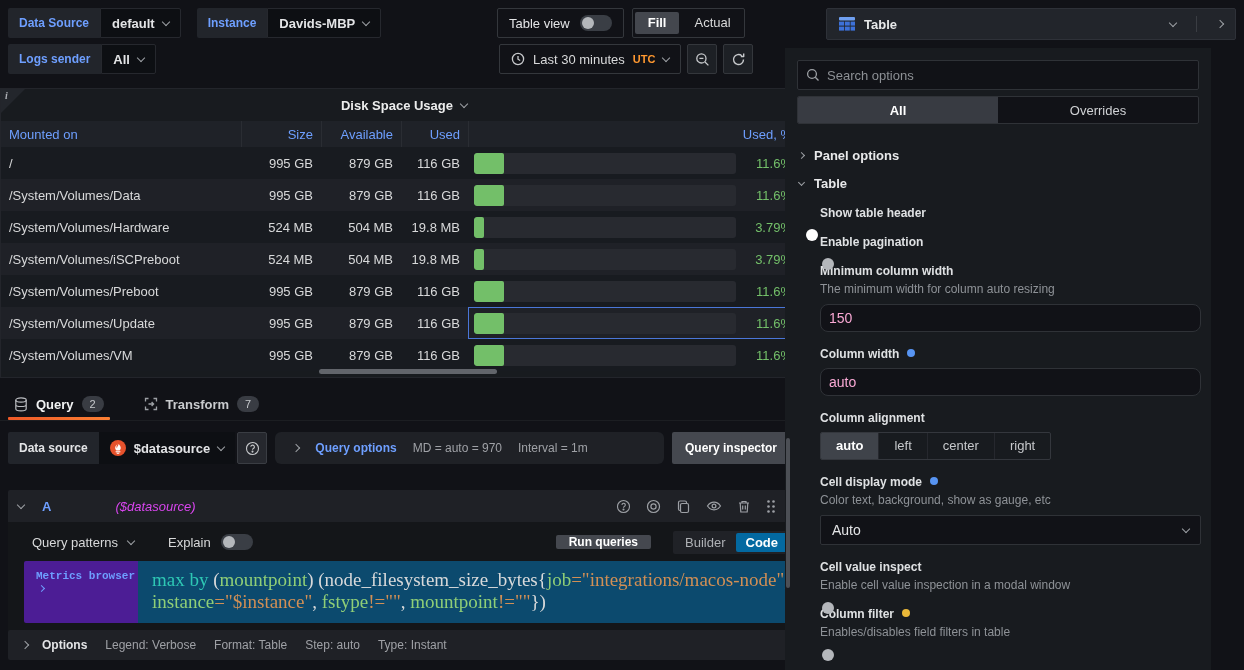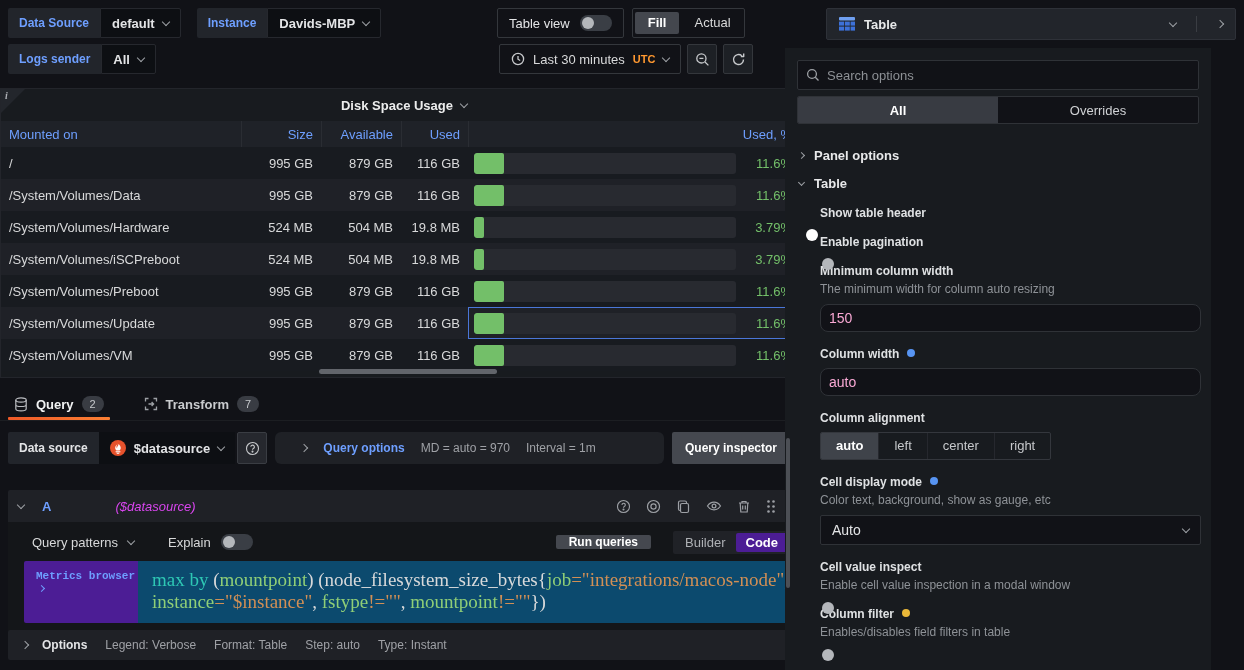--- a/index.html
+++ b/index.html
@@ -84,41 +84,41 @@
 
   
   .ds-bar { position:absolute; top:432px; left:8px; width:782px; height:32px; display:flex; align-items:stretch; }
   .ds-chip { display:flex; align-items:center; padding:0 11px; background:#22252b;
     font-weight:700; font-size:12px; color:#e3e4e6; border-radius:2px 0 0 2px; }
   .ds-dd { display:flex; align-items:center; gap:8px; padding:0 11px; background:#0d0f13;
     color:#e3e4e6; font-weight:700; cursor:pointer; }
   .ds-help { width:30px; margin-left:2px; background:#26282e; border:1px solid #3a3d43; border-radius:2px;
     display:flex; align-items:center; justify-content:center; cursor:pointer; }
   .qo-bar { flex:1; margin-left:8px; margin-right:8px; background:#1f2126; border-radius:6px;
-    display:flex; align-items:center; gap:16px; padding:0 26px; cursor:pointer; }
+    display:flex; align-items:center; gap:16px; padding:0 18px; cursor:pointer; }
   .qo-bar .qo { color:#6e9fff; font-weight:700; font-size:12px; }
   .qo-bar .meta { color:#9fa1a6; font-size:12px; }
   .btn { display:flex; align-items:center; justify-content:center; background:#45484f; color:#fff;
     font-weight:700; font-size:12px; border-radius:2px; padding:0 13px; cursor:pointer; border:none; }
 
   
   .qcard { position:absolute; top:490px; left:8px; width:782px; }
   .qhead { height:32px; background:#1f2126; border-radius:2px 2px 0 0; display:flex; align-items:center; padding:0 14px 0 10px; }
   .qhead .ref { color:#6e9fff; font-weight:700; margin-left:18px; }
   .qhead .hint { color:#d946ef; font-style:italic; margin-left:64px; }
   .qicons { margin-left:auto; display:flex; align-items:center; gap:15px; }
   .qicons svg { cursor:pointer; }
   .qbody { background:#141619; padding:5px 0 10px 16px; border-radius:0 0 2px 2px; }
   .qtoolbar { height:30px; display:flex; align-items:center; padding-left:8px; }
   .qpatterns { display:flex; align-items:center; gap:10px; font-size:13px; color:#d8d9da; cursor:pointer; }
   .explain { display:flex; align-items:center; gap:10px; margin-left:34px; font-size:13px; }
   .qtb-right { margin-left:auto; display:flex; align-items:center; gap:22px; }
   .bc-group { display:flex; align-items:center; background:#202227; border-radius:2px; padding:2px; }
   .bc-group .bseg { padding:2px 10px; color:#aeb1b5; font-size:13px; cursor:pointer; }
-  .bc-group .bseg.active { background:#4c1d95; border-radius:2px; color:#fff; font-weight:700; }
+  .bc-group .bseg.active { background:#0369a1; border-radius:2px; color:#fff; font-weight:700; }
   .editor { display:flex; margin-top:4px; height:62px; }
   .metrics { width:114px; flex:none; background:#4c1d95; border-radius:2px 0 0 2px;
     padding:9px 0 0 12px; font-size:11px; font-weight:700; color:#6e9fff; cursor:pointer;font-family:Liberation Mono, monospace; }
   .metrics .chev { width:5px; height:5px; border-color:#6e9fff; margin-left:3px; }
   .codebox { flex:1; background:#0c4a6e; padding:8px 10px 0 14px;
     font-family:Liberation Serif, serif; font-size:19px; line-height:22px; white-space:nowrap; }
   .kw  { color:#2ec7b4; } .lblc { color:#8fce77; } .str { color:#d18f55; } .pln { color:#d8d9da; }
 
   
   .opt-bar { position:absolute; top:630px; left:8px; width:782px; height:30px; background:#1f2126;

